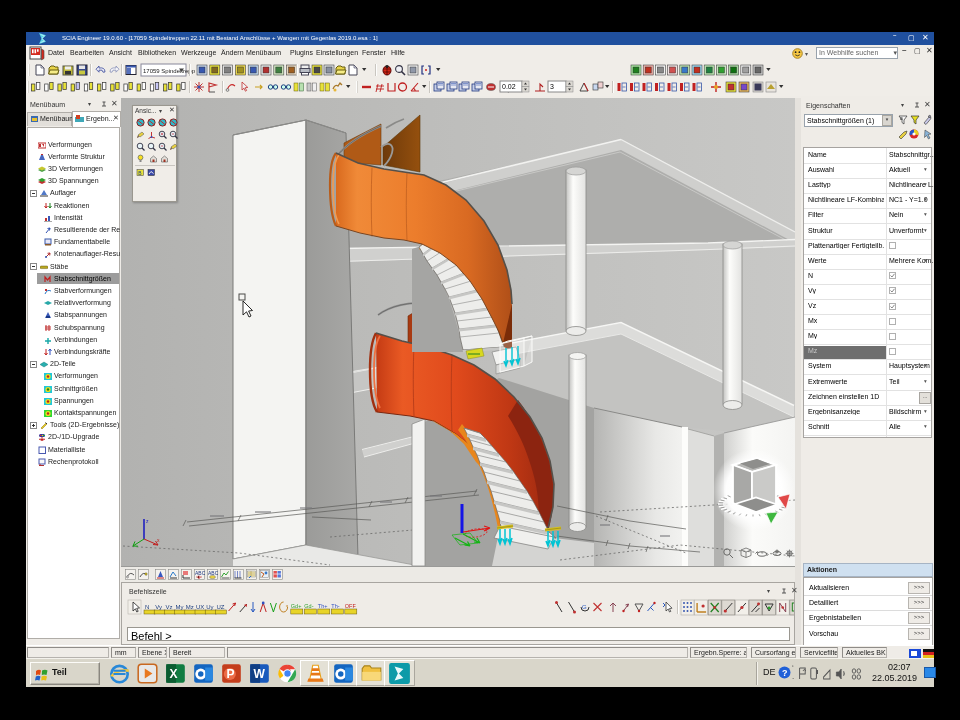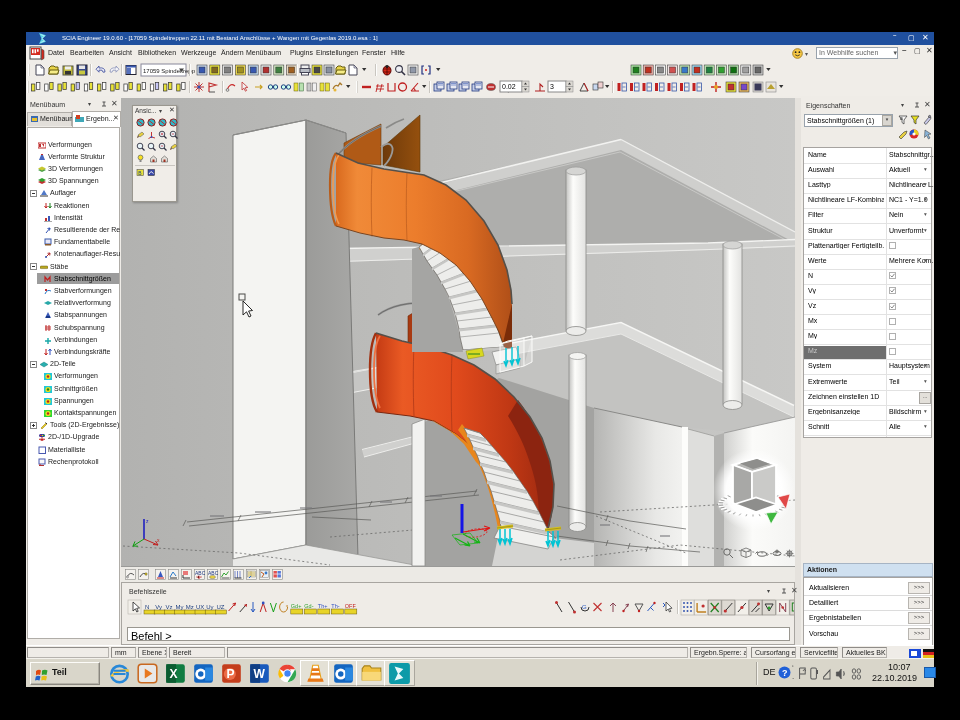--- a/index.html
+++ b/index.html
@@ -1486,15 +1486,15 @@
       <path d="M2 2 v11 M2 2 h7 v6 h-7" fill="none" stroke="#555" stroke-width="1.2"></path>
       <rect x="16" y="2" width="7" height="11" rx="1.5" fill="none" stroke="#555" stroke-width="1.2"></rect>
       <rect x="23" y="4" width="2" height="4" fill="#555"></rect>
       <path d="M32 11 l8 -7 v9 h-8z" fill="none" stroke="#555" stroke-width="1.1"></path>
       <path d="M48 6 v4 h3 l3 3 V3 l-3 3z M57 5 q2 2.5 0 5" fill="#555" stroke="#555" stroke-width=".8"></path>
       <circle cx="70" cy="5" r="2.2" fill="none" stroke="#555"></circle>
       <circle cx="76" cy="5" r="2.2" fill="none" stroke="#555"></circle>
       <circle cx="70" cy="11" r="2.2" fill="none" stroke="#555"></circle>
       <circle cx="76" cy="11" r="2.2" fill="none" stroke="#555"></circle>
     </svg>
-<span class="abs" style="left:862px;top:3px;font-size:9px;color:#111">10:07</span>
-<span class="abs" style="left:846px;top:14px;font-size:9px;color:#111">22.10.2019</span>
+<span class="abs" style="left:862px;top:3px;font-size:9px;color:#111">02:07</span>
+<span class="abs" style="left:846px;top:14px;font-size:9px;color:#111">22.05.2019</span>
 <div class="abs" style="left:898px;top:8px;width:12px;height:11px;background:#2888e8;border:1px solid #1858a8"></div>
 </div>
 </body></html>

